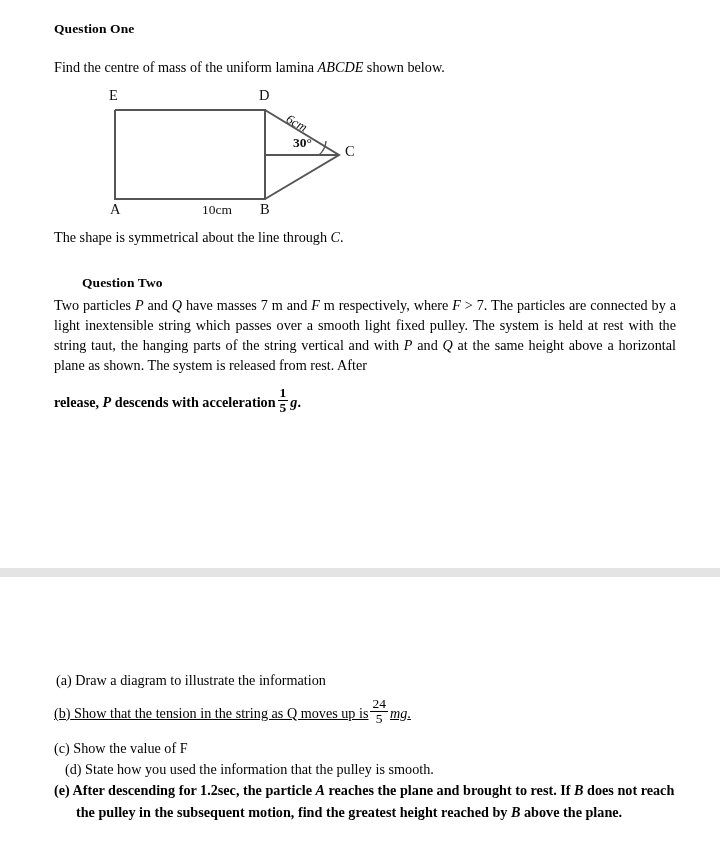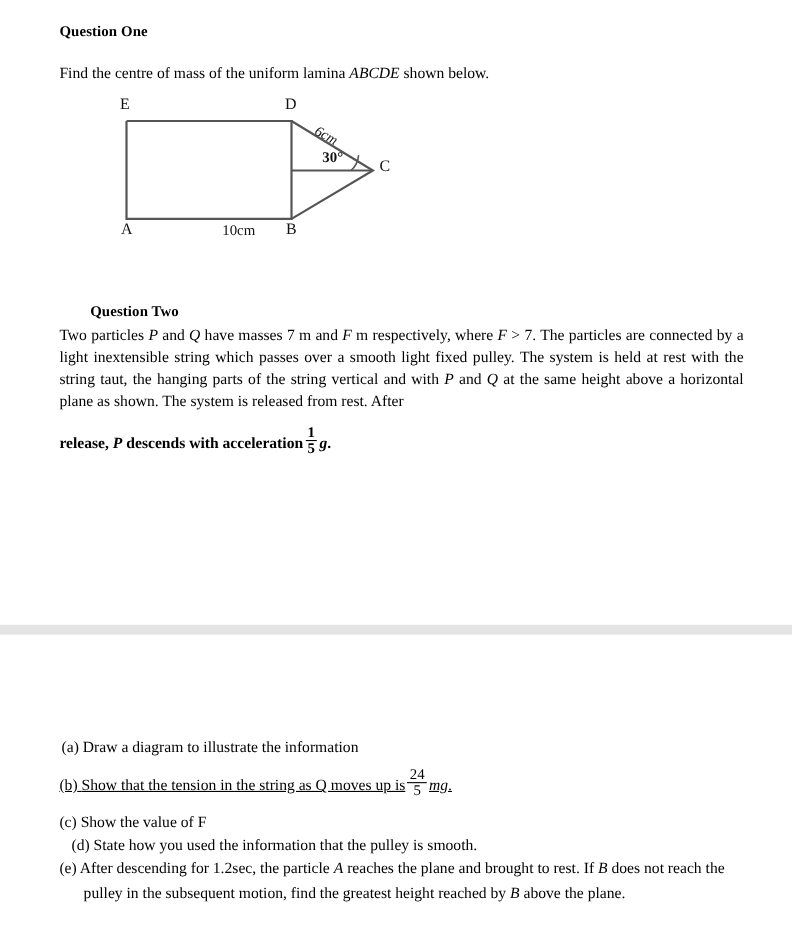--- a/index.html
+++ b/index.html
@@ -85,20 +85,21 @@
   }
   .lines-list {
     position: absolute;
     font-size: 14.2px;
     line-height: 21.5px;
   }
   .li { position: relative; }
   .hang {
     padding-left: 22px;
     text-indent: -22px;
+    font-weight: bold;
   }
 </style>
 </head>
 <body>
 
 <div class="page">
 
   <div class="q-heading" style="left:54px; top:21px;">Question One</div>
 
   <div class="para para-nj" style="left:54px; top:57px; width:620px;"><span>Find the centre of mass of the uniform lamina </span><span class="it">ABCDE</span><span> shown below.</span></div>
@@ -119,20 +120,21 @@
     <div class="dlabel" style="left:164px; top:2px;">D</div>
     <div class="dlabel" style="left:15px; top:116px;">A</div>
     <div class="dlabel" style="left:165px; top:116px;">B</div>
     <div class="dlabel" style="left:250px; top:58px;">C</div>
 
     <div class="dlabel dlabel-small" style="left:75px; top:117px;margin-left:32px;">10cm</div>
     <div class="rot-label" style="left:196px; top:26px;">6cm</div>
     <div class="dlabel dlabel-small" style="left:198px; top:50px;font-weight:bold;">30°</div>
   </div>
 
+  <div class="para para-nj" style="left:54px; top:227px; width:620px;"><span></span><span>The shape is symmetrical about the line through </span><span class="it">C</span><span>.</span></div>
 
   <div class="q-heading" style="left:54px; top:275px;margin-left:28px;">Question Two</div>
 
   <div class="para" style="left:54px; top:295px; width:622px;"><span>Two particles </span><span class="it">P</span><span> and </span><span class="it">Q</span><span> have masses 7 m and </span><span class="it">F</span><span> m respectively, where   </span><span class="it">F</span><span> &gt; 7. The particles are connected by a light inextensible string which passes over a smooth light fixed pulley. The system is held at rest with the string taut, the hanging parts of the string vertical and with </span><span class="it">P</span><span> and </span><span class="it">Q</span><span> at the same height above a horizontal plane as shown. The system is released from rest. After</span></div>
 
   <div class="para para-nj" style="left:54px; top:388px; width:622px;font-weight:bold;"><span>release, </span><span class="it">P</span><span> descends with acceleration</span><span class="frac"><span class="num">1</span><span class="den">5</span></span><span class="it">g</span><span>.</span></div>
 
   <div class="page-band" style="top:568px; height:9px;"></div>
 
   <div class="lines-list" style="left:54px; top:670px; width:622px;">

